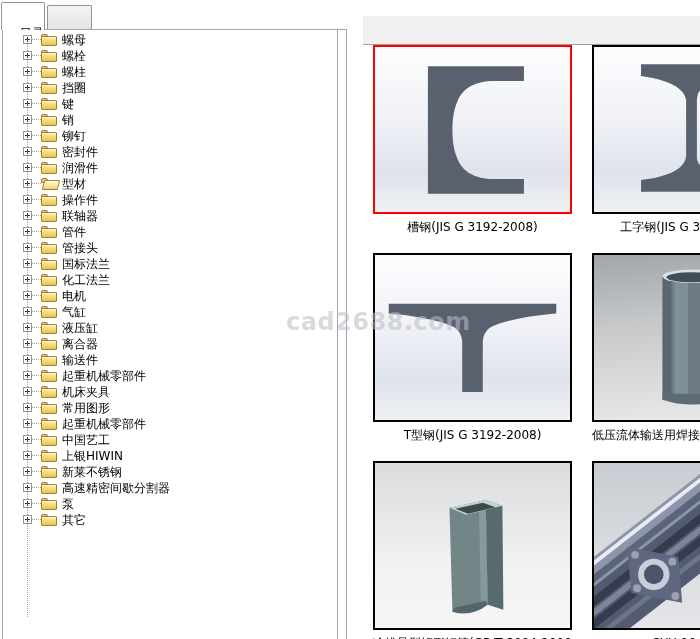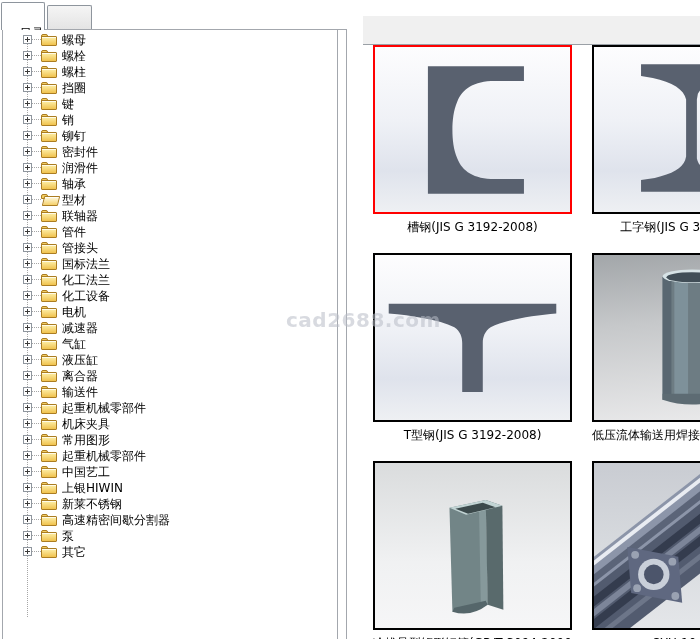--- a/index.html
+++ b/index.html
@@ -66,21 +66,21 @@
   .bg-pipe{background:linear-gradient(175deg,#a2a6a9 0%,#c6c8ca 40%,#ebebec 100%);}
   .bg-tube{background:linear-gradient(180deg,#dadcdd 0%,#f0f1f2 60%,#f6f6f7 100%);}
   .bg-alu{background:linear-gradient(180deg,#c9ccd2 0%,#d7dade 50%,#e4e6e9 100%);}
   .thumb-label{
     margin-top:6px;height:15px;line-height:15px;text-align:center;
     white-space:nowrap;overflow:hidden;font-size:12px;
   }
   
   .watermark{
     position:absolute;left:286px;top:308px;z-index:40;pointer-events:none;
-    font-weight:bold;font-size:20px;letter-spacing:.5px;color:#b9bdc7;opacity:.55;
+    font-weight:bold;font-size:24px;letter-spacing:.5px;color:#b9bdc7;opacity:.55;
   }
 </style>
 </head>
 <body>
 
 <div class="left-page">
   <div class="tree-right-line"></div>
   <div class="tree" id="tree">
       <div class="tree-row">
     <span class="expand-box"></span>
@@ -159,42 +159,42 @@
     <span class="h-dots"></span>
     <span class="folder">
       <span class="f-tab"></span>
           <span class="f-body"></span>
     </span>
     <span class="tree-label">润滑件</span>
   </div>
       <div class="tree-row">
     <span class="expand-box"></span>
     <span class="h-dots"></span>
-    <span class="folder">
-      <span class="f-tab"></span>
-          <span class="f-body"></span>
-    </span>
-    <span class="tree-label">轴承</span>
-  </div>
-      <div class="tree-row">
-    <span class="expand-box"></span>
-    <span class="h-dots"></span>
     <span class="folder open">
       <span class="f-tab"></span>
           <span class="f-body"></span>
     </span>
     <span class="tree-label">型材</span>
   </div>
       <div class="tree-row">
     <span class="expand-box"></span>
     <span class="h-dots"></span>
     <span class="folder">
       <span class="f-tab"></span>
           <span class="f-body"></span>
     </span>
+    <span class="tree-label">操作件</span>
+  </div>
+      <div class="tree-row">
+    <span class="expand-box"></span>
+    <span class="h-dots"></span>
+    <span class="folder">
+      <span class="f-tab"></span>
+          <span class="f-body"></span>
+    </span>
     <span class="tree-label">联轴器</span>
   </div>
       <div class="tree-row">
     <span class="expand-box"></span>
     <span class="h-dots"></span>
     <span class="folder">
       <span class="f-tab"></span>
           <span class="f-body"></span>
     </span>
     <span class="tree-label">管件</span>
@@ -226,39 +226,21 @@
     </span>
     <span class="tree-label">化工法兰</span>
   </div>
       <div class="tree-row">
     <span class="expand-box"></span>
     <span class="h-dots"></span>
     <span class="folder">
       <span class="f-tab"></span>
           <span class="f-body"></span>
     </span>
-    <span class="tree-label">化工设备</span>
-  </div>
-      <div class="tree-row">
-    <span class="expand-box"></span>
-    <span class="h-dots"></span>
-    <span class="folder">
-      <span class="f-tab"></span>
-          <span class="f-body"></span>
-    </span>
     <span class="tree-label">电机</span>
-  </div>
-      <div class="tree-row">
-    <span class="expand-box"></span>
-    <span class="h-dots"></span>
-    <span class="folder">
-      <span class="f-tab"></span>
-          <span class="f-body"></span>
-    </span>
-    <span class="tree-label">减速器</span>
   </div>
       <div class="tree-row">
     <span class="expand-box"></span>
     <span class="h-dots"></span>
     <span class="folder">
       <span class="f-tab"></span>
           <span class="f-body"></span>
     </span>
     <span class="tree-label">气缸</span>
   </div>

